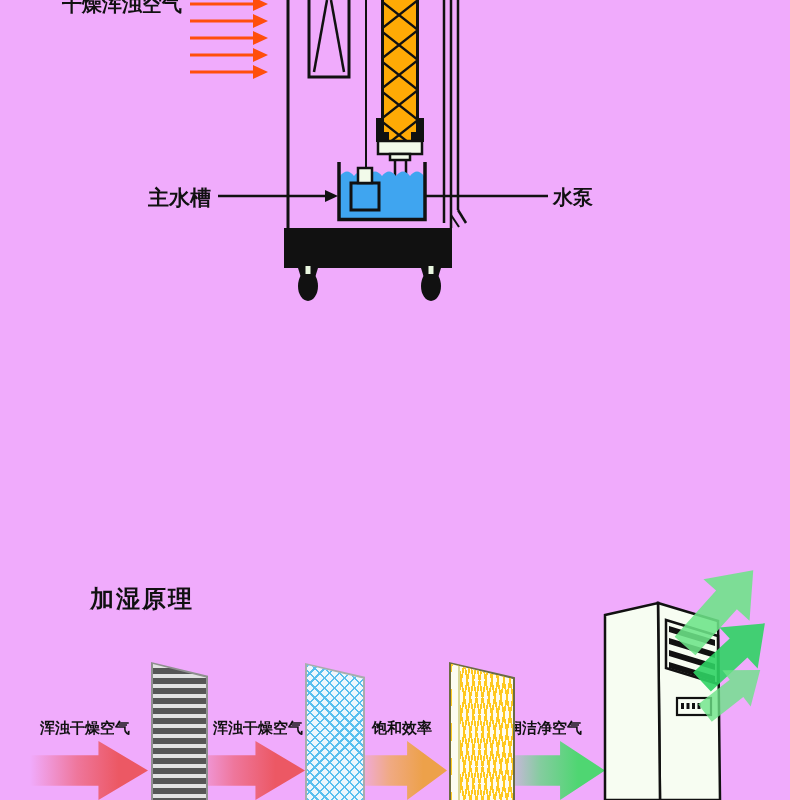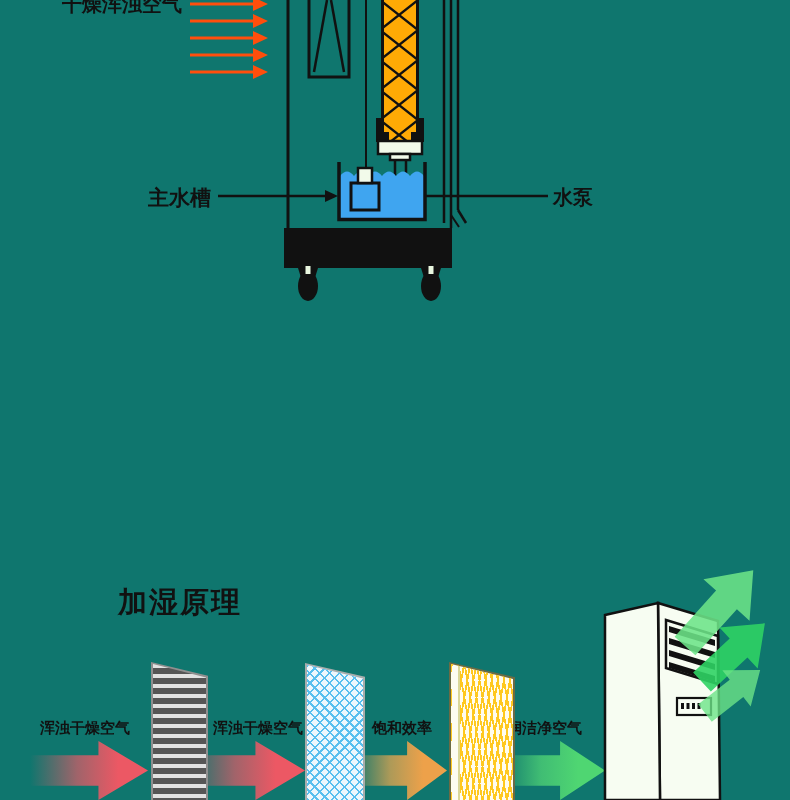--- a/index.html
+++ b/index.html
@@ -1,33 +1,33 @@
 <!DOCTYPE html>
 <html><head>
 <meta charset="utf-8">
 <style>
   html,body{margin:0;padding:0;}
   #page{position:relative;width:790px;height:800px;overflow:hidden;
-        background:#0f766e;font-family:Liberation Serif, serif;color:#111;}
+        background:#f0abfc;font-family:Liberation Serif, serif;color:#111;}
   .abs{position:absolute;}
   .lbl{position:absolute;font-weight:700;color:#111;white-space:nowrap;}
 
   
   .air-label{left:62px;top:-9px;font-size:20px;}
   .tank-label{left:148px;top:184px;font-size:21px;}
   .pump-label{left:553px;top:184px;font-size:20px;}
 
   
   .h1{left:78px;top:342px;font-size:27px;letter-spacing:.5px;}
   .body-text{position:absolute;left:30px;top:395px;width:733px;
              font-size:21px;line-height:29px;font-weight:600;
              text-align:justify;color:#121212;}
 
   
-  .h2{left:90px;top:583px;font-size:29px;letter-spacing:2px;margin-left:28px;}
+  .h2{left:90px;top:583px;font-size:24px;letter-spacing:2px;}
   .stage-label{position:absolute;top:719px;font-size:15px;font-weight:700;white-space:nowrap;}
   .stage-l1{left:40px;}  .stage-l2{left:213px;}
   .stage-l3{left:372px;} .stage-l4{left:492px;}
 
   .flow-arrow{position:absolute;top:741px;height:59px;
     clip-path:polygon(0 24%,58% 24%,58% 0,100% 50%,58% 100%,58% 76%,0 76%);}
   .fa-red1{left:30px;width:118px;
     background:linear-gradient(90deg,rgba(238,90,104,0) 0%,rgba(238,90,104,.65) 40%,#ec5864 75%);}
   .fa-red2{left:187px;width:118px;
     background:linear-gradient(90deg,rgba(238,90,104,0) 0%,rgba(238,90,104,.65) 40%,#ec5864 75%);}

